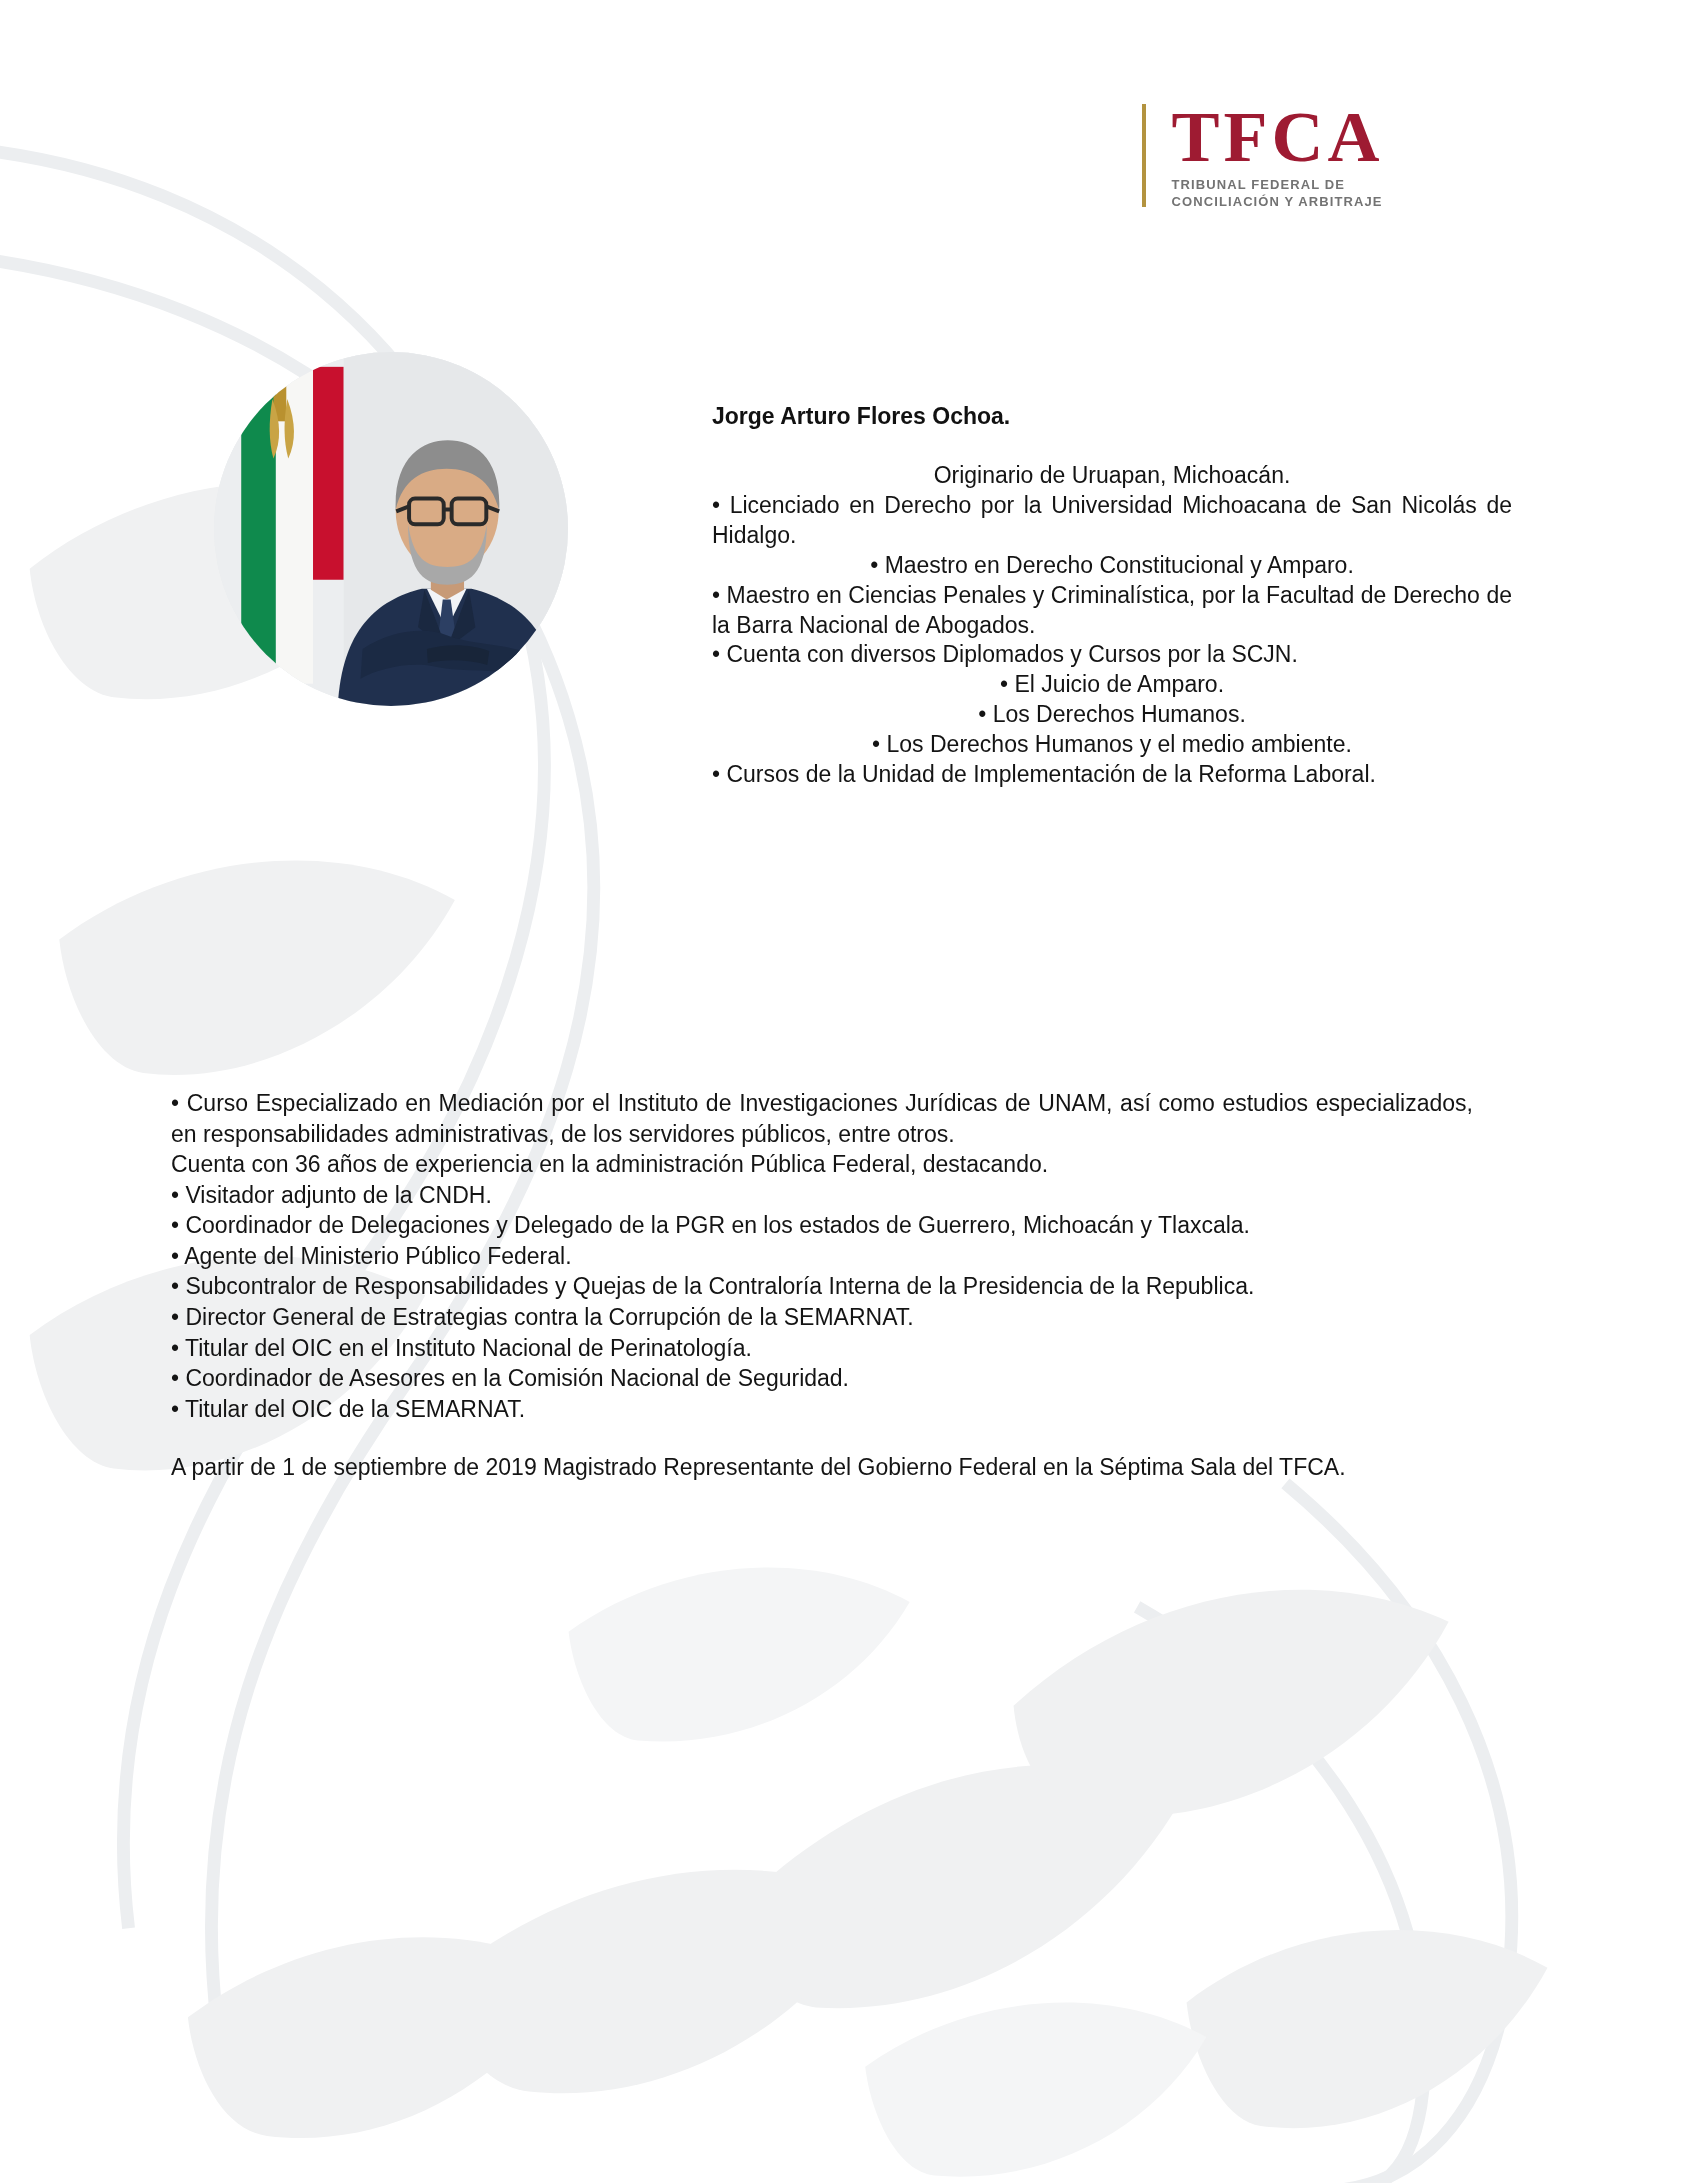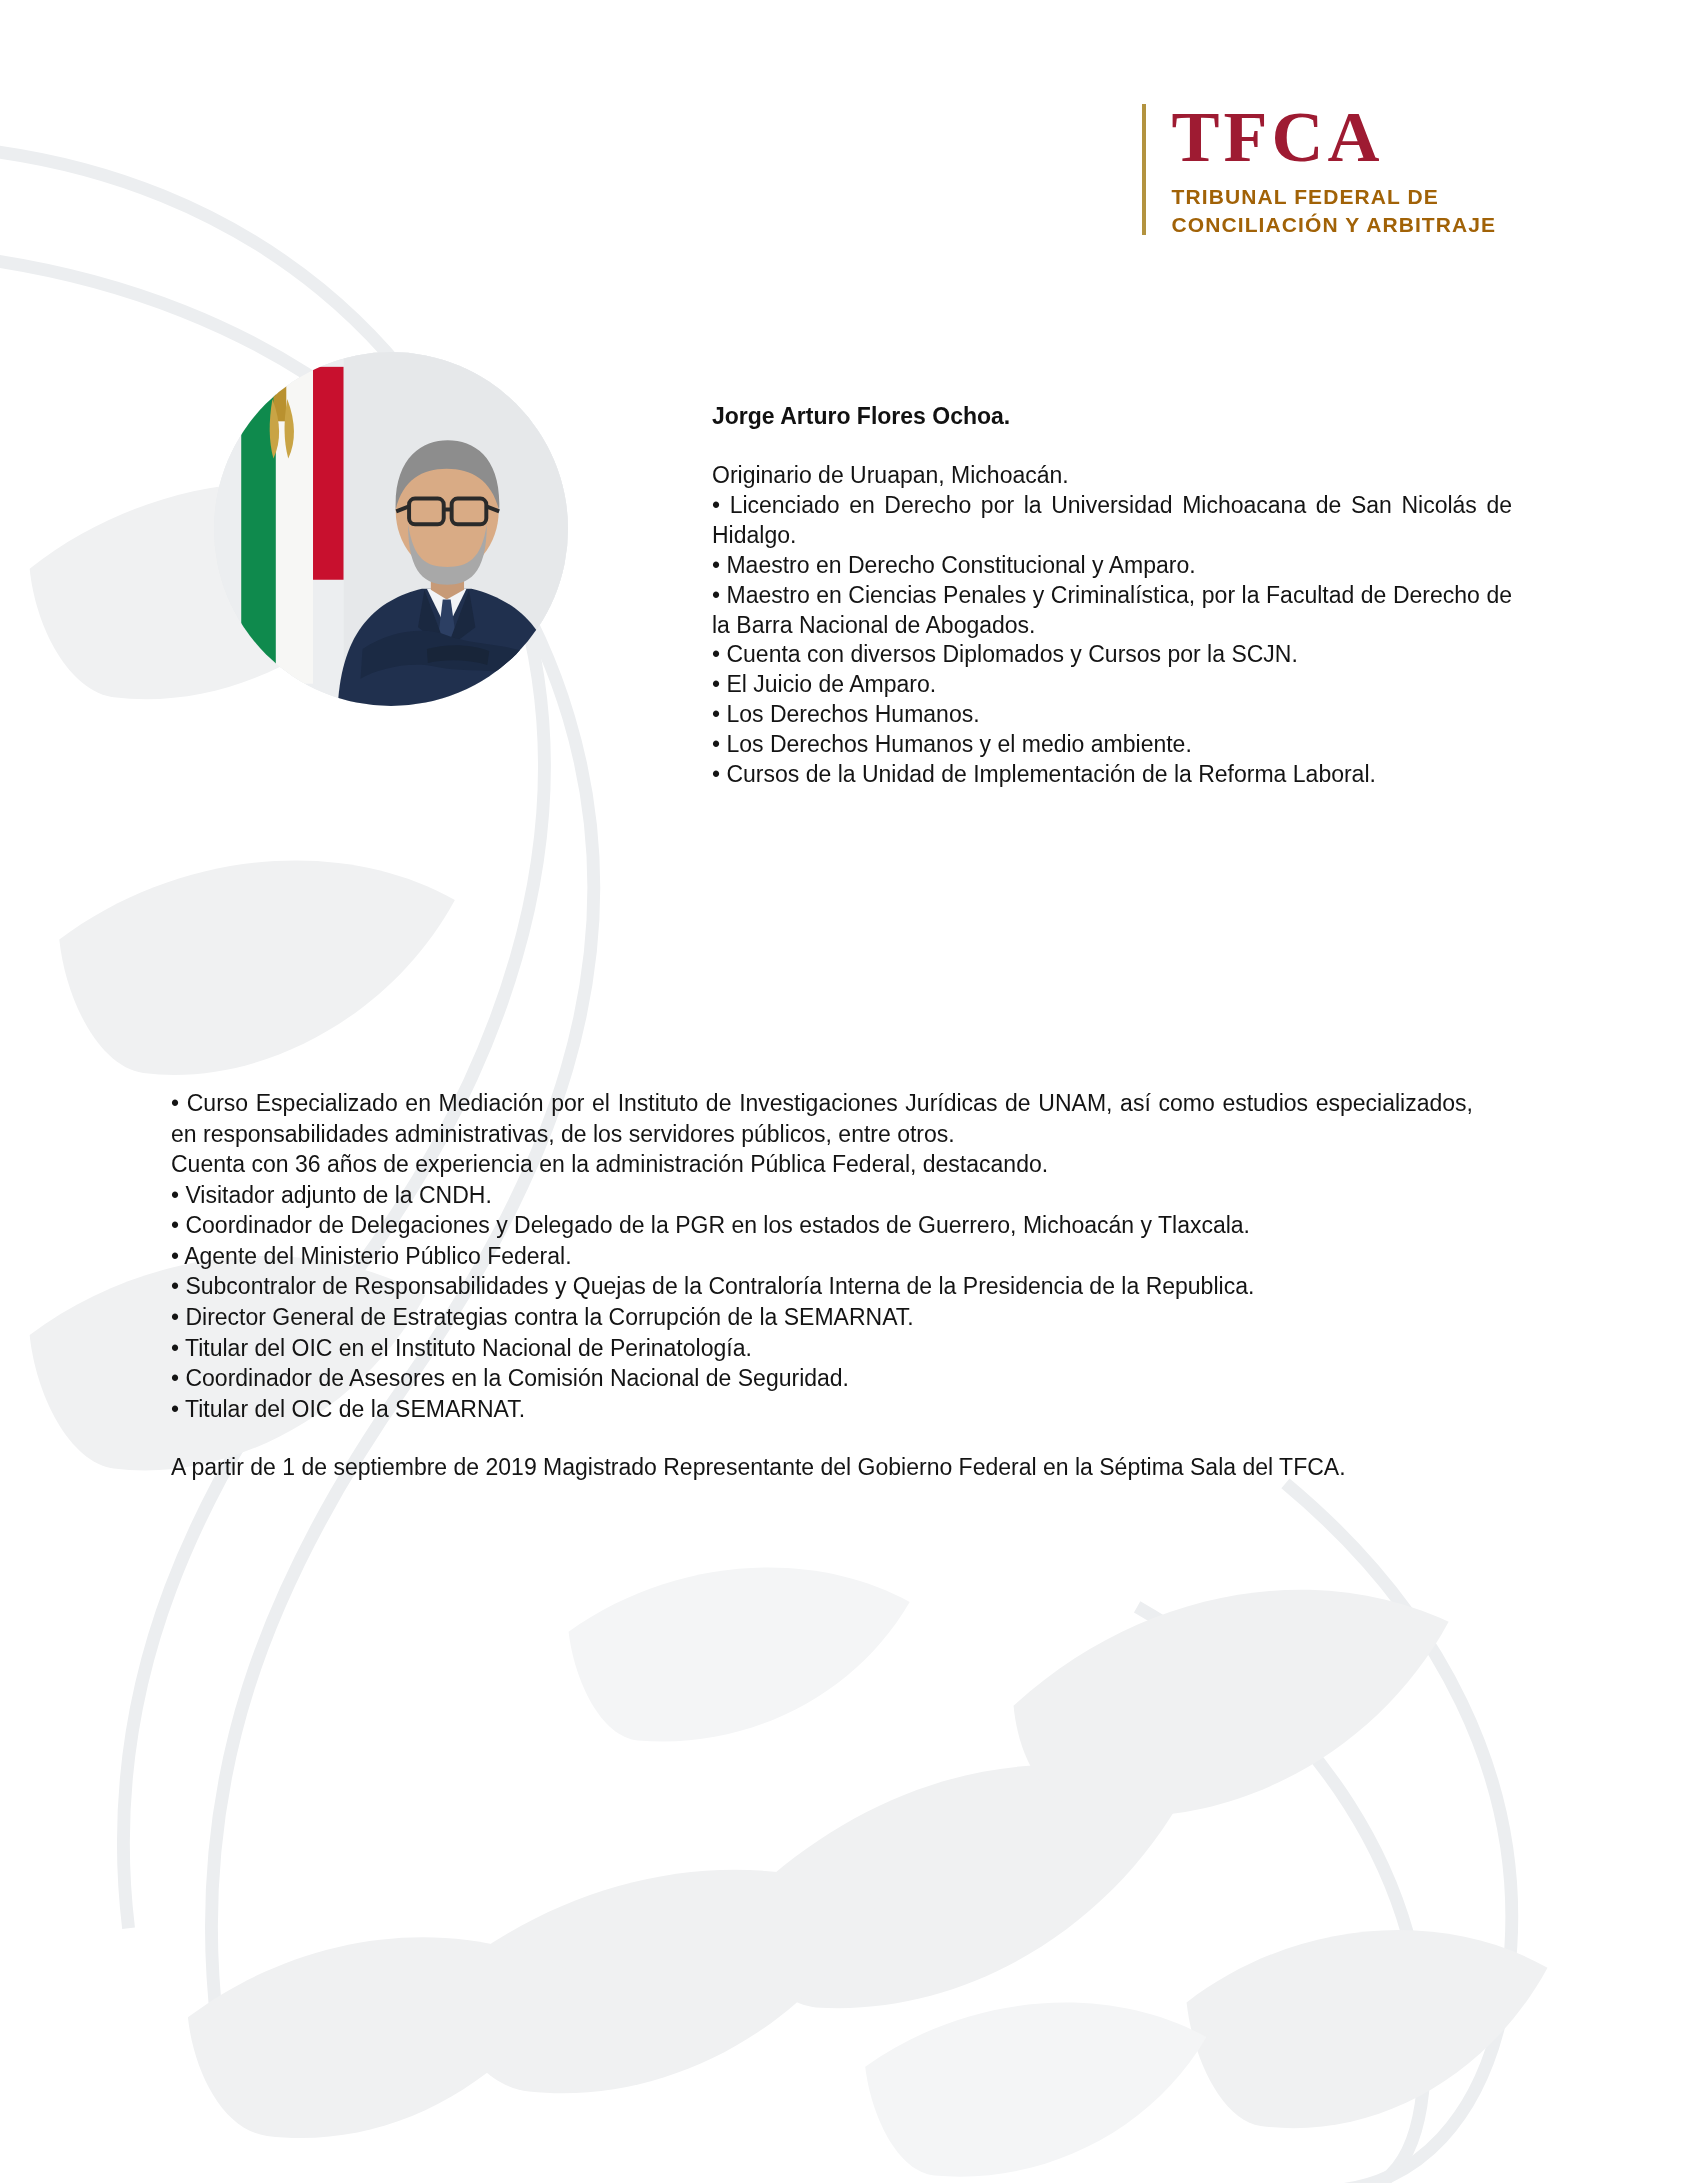--- a/index.html
+++ b/index.html
@@ -61,27 +61,27 @@
   }
   .logo-acronym {
     font-family: "Liberation Serif", serif;
     font-weight: bold;
     font-size: 72px;
     line-height: 1.0;
     letter-spacing: 4px;
     color: #9e1b32;
   }
   .logo-sub {
-    margin-top: 10px;
+    margin-top: 3px;
     font-family: "Liberation Sans", sans-serif;
     font-weight: bold;
-    font-size: 21px;
+    font-size: 13px;
     line-height: 1.32;
     letter-spacing: 1.1px;
-    color: #a16207;
+    color: #737373;
   }
 
   
   .portrait {
     position: absolute;
     left: 214px;
     top: 352px;
     width: 354px;
     height: 354px;
     border-radius: 50%;
@@ -107,20 +107,21 @@
     font-weight: bold;
     line-height: 1.35;
     margin: 0 0 29px 0;
     color: #111;
   }
   .bio-line {
     font-size: 23px;
     line-height: 1.30;
     margin: 0;
     color: #141414;
+    text-align: center;
   }
   .bio-line.just {
     text-align: justify;
     text-align-last: left;
   }
 
   
   .body-col {
     position: absolute;
     left: 171px;

